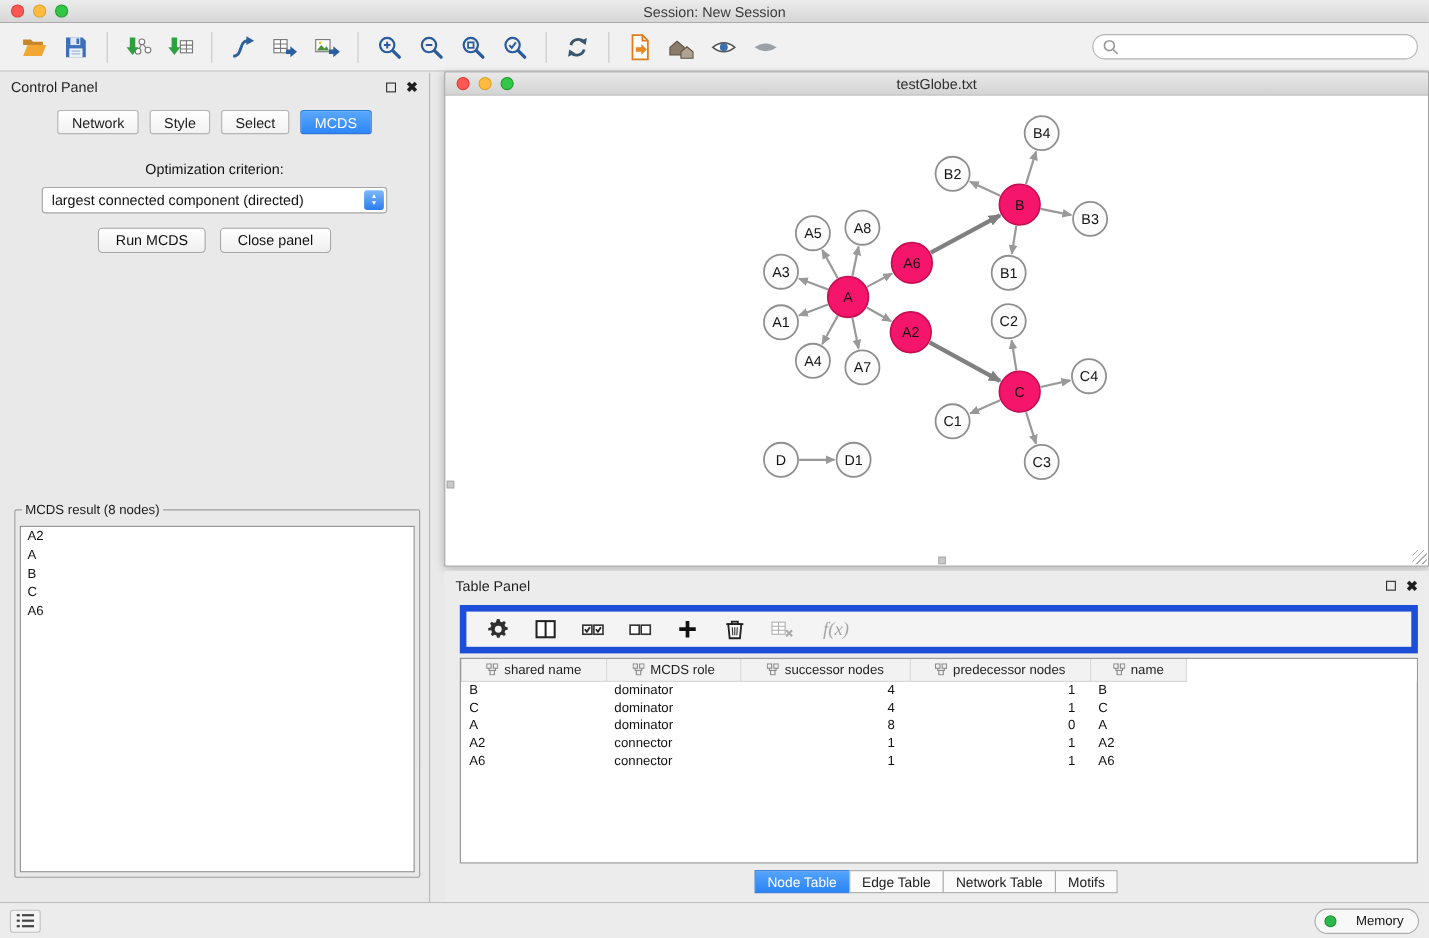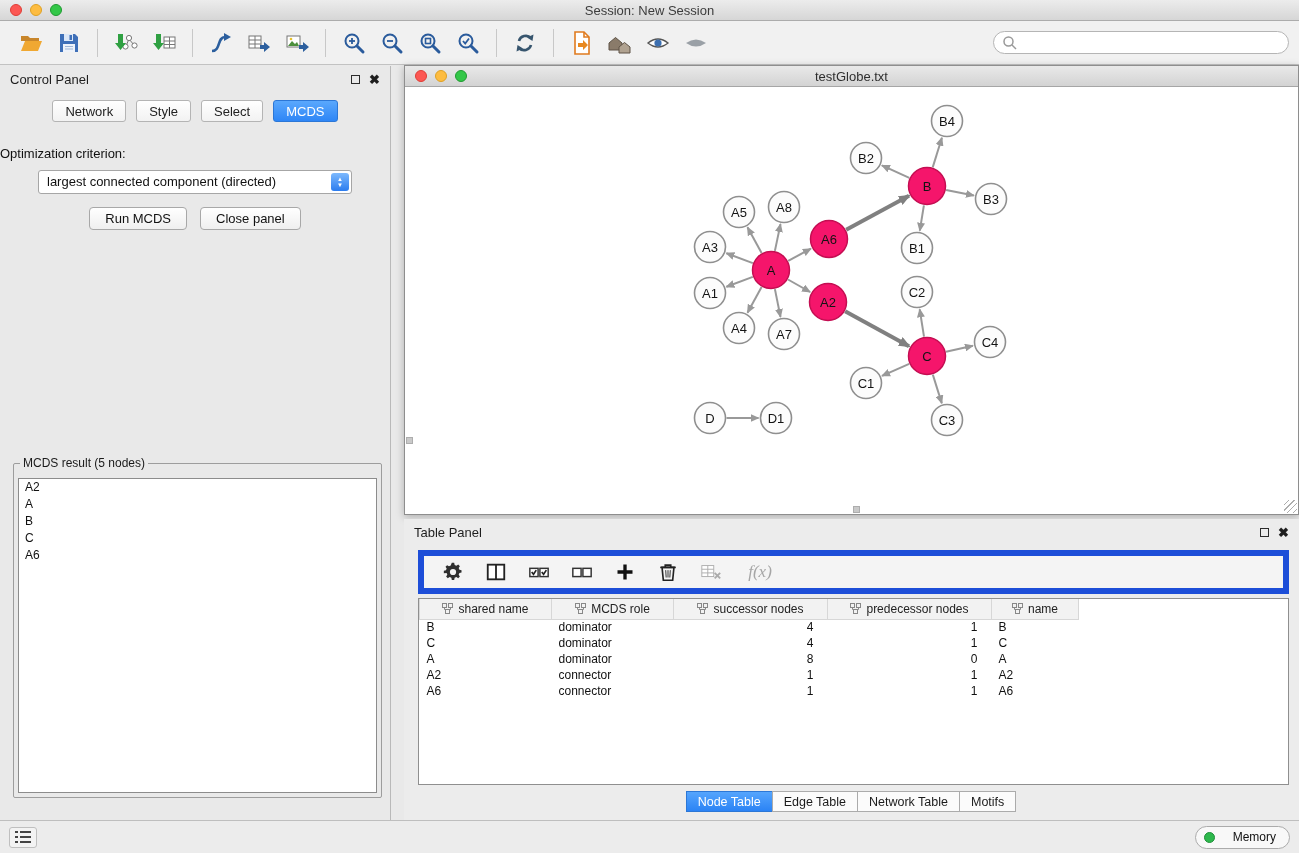--- a/index.html
+++ b/index.html
@@ -35,21 +35,21 @@
   .panel-header { height:27px; display:flex; align-items:center; padding:12px 10px; font-size:13px; color:#1E1E1E; }
   .panel-header .hdr-icons { margin-left:auto; display:flex; align-items:center; gap:9px; }
   .float-ic { width:9px; height:9px; border:1.6px solid #2B2B2B; display:inline-block; }
   .close-ic { font-size:13px; font-weight:bold; color:#1E1E1E; line-height:10px; }
 
   .cp-tabs { display:flex; justify-content:center; gap:10px; margin-top:7px; }
   .seg-btn { height:22px; padding:2px 12px; font-size:13px; color:#222;
     background:linear-gradient(#FFFFFF,#F2F2F2); border:1px solid #B4B4B4; border-radius:3px; cursor:pointer; }
   .seg-btn.active { background:linear-gradient(#5AA8FD,#2E86F6); border-color:#2C77D6; color:#fff; }
 
-  .opt-label { margin-top:24px; font-size:13px; color:#111; }
+  .opt-label { text-align:center; margin-top:24px; font-size:13px; color:#111; }
   .dropdown { position:relative; width:314px; height:24px; margin:9px auto 0; background:#fff;
     border:1px solid #A6A6A6; border-radius:3px; font-size:13px; line-height:22px;
     padding:0 26px 0 8px; color:#111; cursor:pointer; white-space:nowrap; overflow:hidden; }
   .stepper { position:absolute; right:2px; top:2px; width:18px; height:18px; border-radius:3px;
     background:linear-gradient(#7DB9FD,#2B7CEF); color:#fff; display:flex; flex-direction:column;
     align-items:center; justify-content:center; font-size:6px; line-height:6px; }
 
   .cp-buttons { display:flex; justify-content:center; gap:13px; margin-top:13px; }
   .push-btn { height:23px; padding:2px 15px; font-size:13px; color:#111;
     background:linear-gradient(#FFFFFF,#EFEFEF); border:1px solid #A8A8A8; border-radius:4px; cursor:pointer; }
@@ -283,21 +283,21 @@
       <span class="stepper">
           <span>▲</span>
           <span>▼</span>
         </span>
     </div>
     <div class="cp-buttons">
       <button class="push-btn">Run MCDS</button>
       <button class="push-btn">Close panel</button>
     </div>
     <fieldset class="result-box">
-      <legend>MCDS result (5 nodes)</legend>
+      <legend>MCDS result (8 nodes)</legend>
       <div class="result-scroll" id="mcds-list">
           <div class="result-item">A2</div>
           <div class="result-item">A</div>
           <div class="result-item">B</div>
           <div class="result-item">C</div>
           <div class="result-item">A6</div>
         </div>
     </fieldset>
   </div>
 

